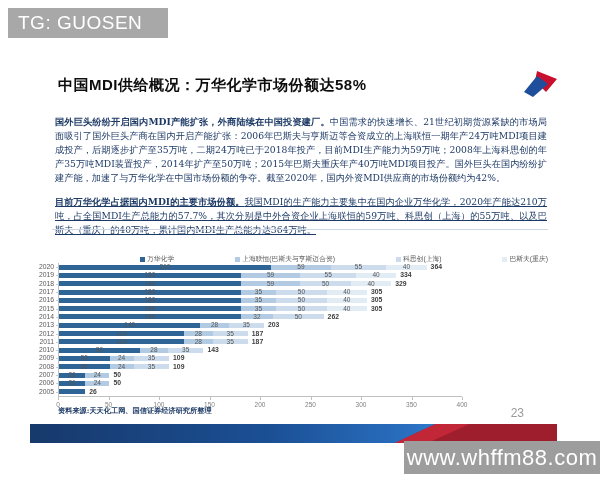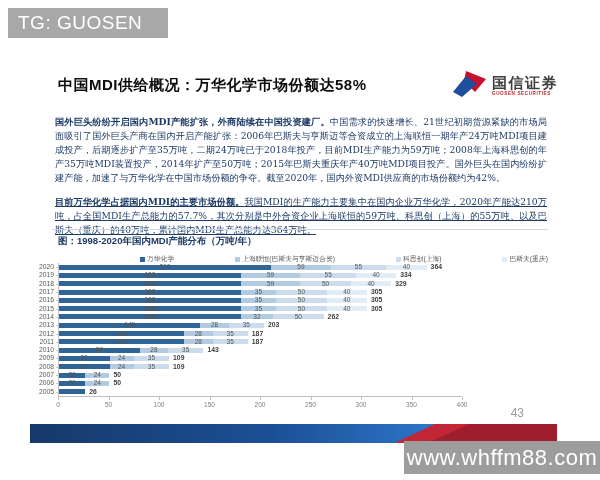--- a/index.html
+++ b/index.html
@@ -89,32 +89,27 @@
 
 <div class="slide-title">中国MDI供给概况：万华化学市场份额达58%</div>
 
 <div class="logo">
   <span>
     <svg width="34" height="28" viewBox="0 0 34 28">
       <polygon points="13,1 33,9 22,22 11,11" fill="#c8102e"></polygon>
       <polygon points="0,22 13,6 24,14 9,27" fill="#1f4e9c"></polygon>
     </svg>
   </span>
-  <span class="logo-text">
-    <span class="logo-cn">国信证券</span>
-    <span class="logo-en">GUOSEN SECURITIES</span>
-  </span>
 </div>
 
 <p class="para p1"><b>国外巨头纷纷开启国内MDI产能扩张，外商陆续在中国投资建厂。</b><span>中国需求的快速增长、21世纪初期货源紧缺的市场局面吸引了国外巨头产商在国内开启产能扩张：2006年巴斯夫与亨斯迈等合资成立的上海联恒一期年产24万吨MDI项目建成投产，后期逐步扩产至35万吨，二期24万吨已于2018年投产，目前MDI生产能力为59万吨；2008年上海科思创的年产35万吨MDI装置投产，2014年扩产至50万吨；2015年巴斯夫重庆年产40万吨MDI项目投产。国外巨头在国内纷纷扩建产能，加速了与万华化学在中国市场份额的争夺。截至2020年，国内外资MDI供应商的市场份额约为42%。</span></p>
 
 <p class="para p2"><b>目前万华化学占据国内MDI的主要市场份额。</b><span>我国MDI的生产能力主要集中在国内企业万华化学，2020年产能达210万吨，占全国MDI生产总能力的57.7%，其次分别是中外合资企业上海联恒的59万吨、科思创（上海）的55万吨、以及巴斯夫（重庆）的40万吨，累计国内MDI生产总能力达364万吨。</span></p>
 
 <div class="fig">
-  <div class="fig-title">图：1998-2020年国内MDI产能分布（万吨/年）</div>
   <div class="legend">
       <span class="legend-item">
         <span class="sw" style="background: rgb(47, 100, 150);"></span>
         <span>万华化学</span>
       </span>
       <span class="legend-item">
         <span class="sw" style="background: rgb(179, 203, 226);"></span>
         <span>上海联恒(巴斯夫与亨斯迈合资)</span>
       </span>
       <span class="legend-item">
@@ -355,22 +350,23 @@
         <span class="tick-mark" style="left: 252.5px;"></span>
         <span class="tick-label" style="left: 252.5px;">250</span>
         <span class="tick-mark" style="left: 303px;"></span>
         <span class="tick-label" style="left: 303px;">300</span>
         <span class="tick-mark" style="left: 353.5px;"></span>
         <span class="tick-label" style="left: 353.5px;">350</span>
         <span class="tick-mark" style="left: 404px;"></span>
         <span class="tick-label" style="left: 404px;">400</span>
       </div>
   </div>
+  <div class="fig-source">资料来源:天天化工网、国信证券经济研究所整理</div>
 </div>
 
-<div class="page-num">43</div>
+<div class="page-num">23</div>
 
 <div class="footer-band">
   <div class="footer-red"></div>
   <div class="footer-red-accent"></div>
 </div>
 
 <div class="wm-bottom">www.whffm88.com</div>
 
 </body></html>

